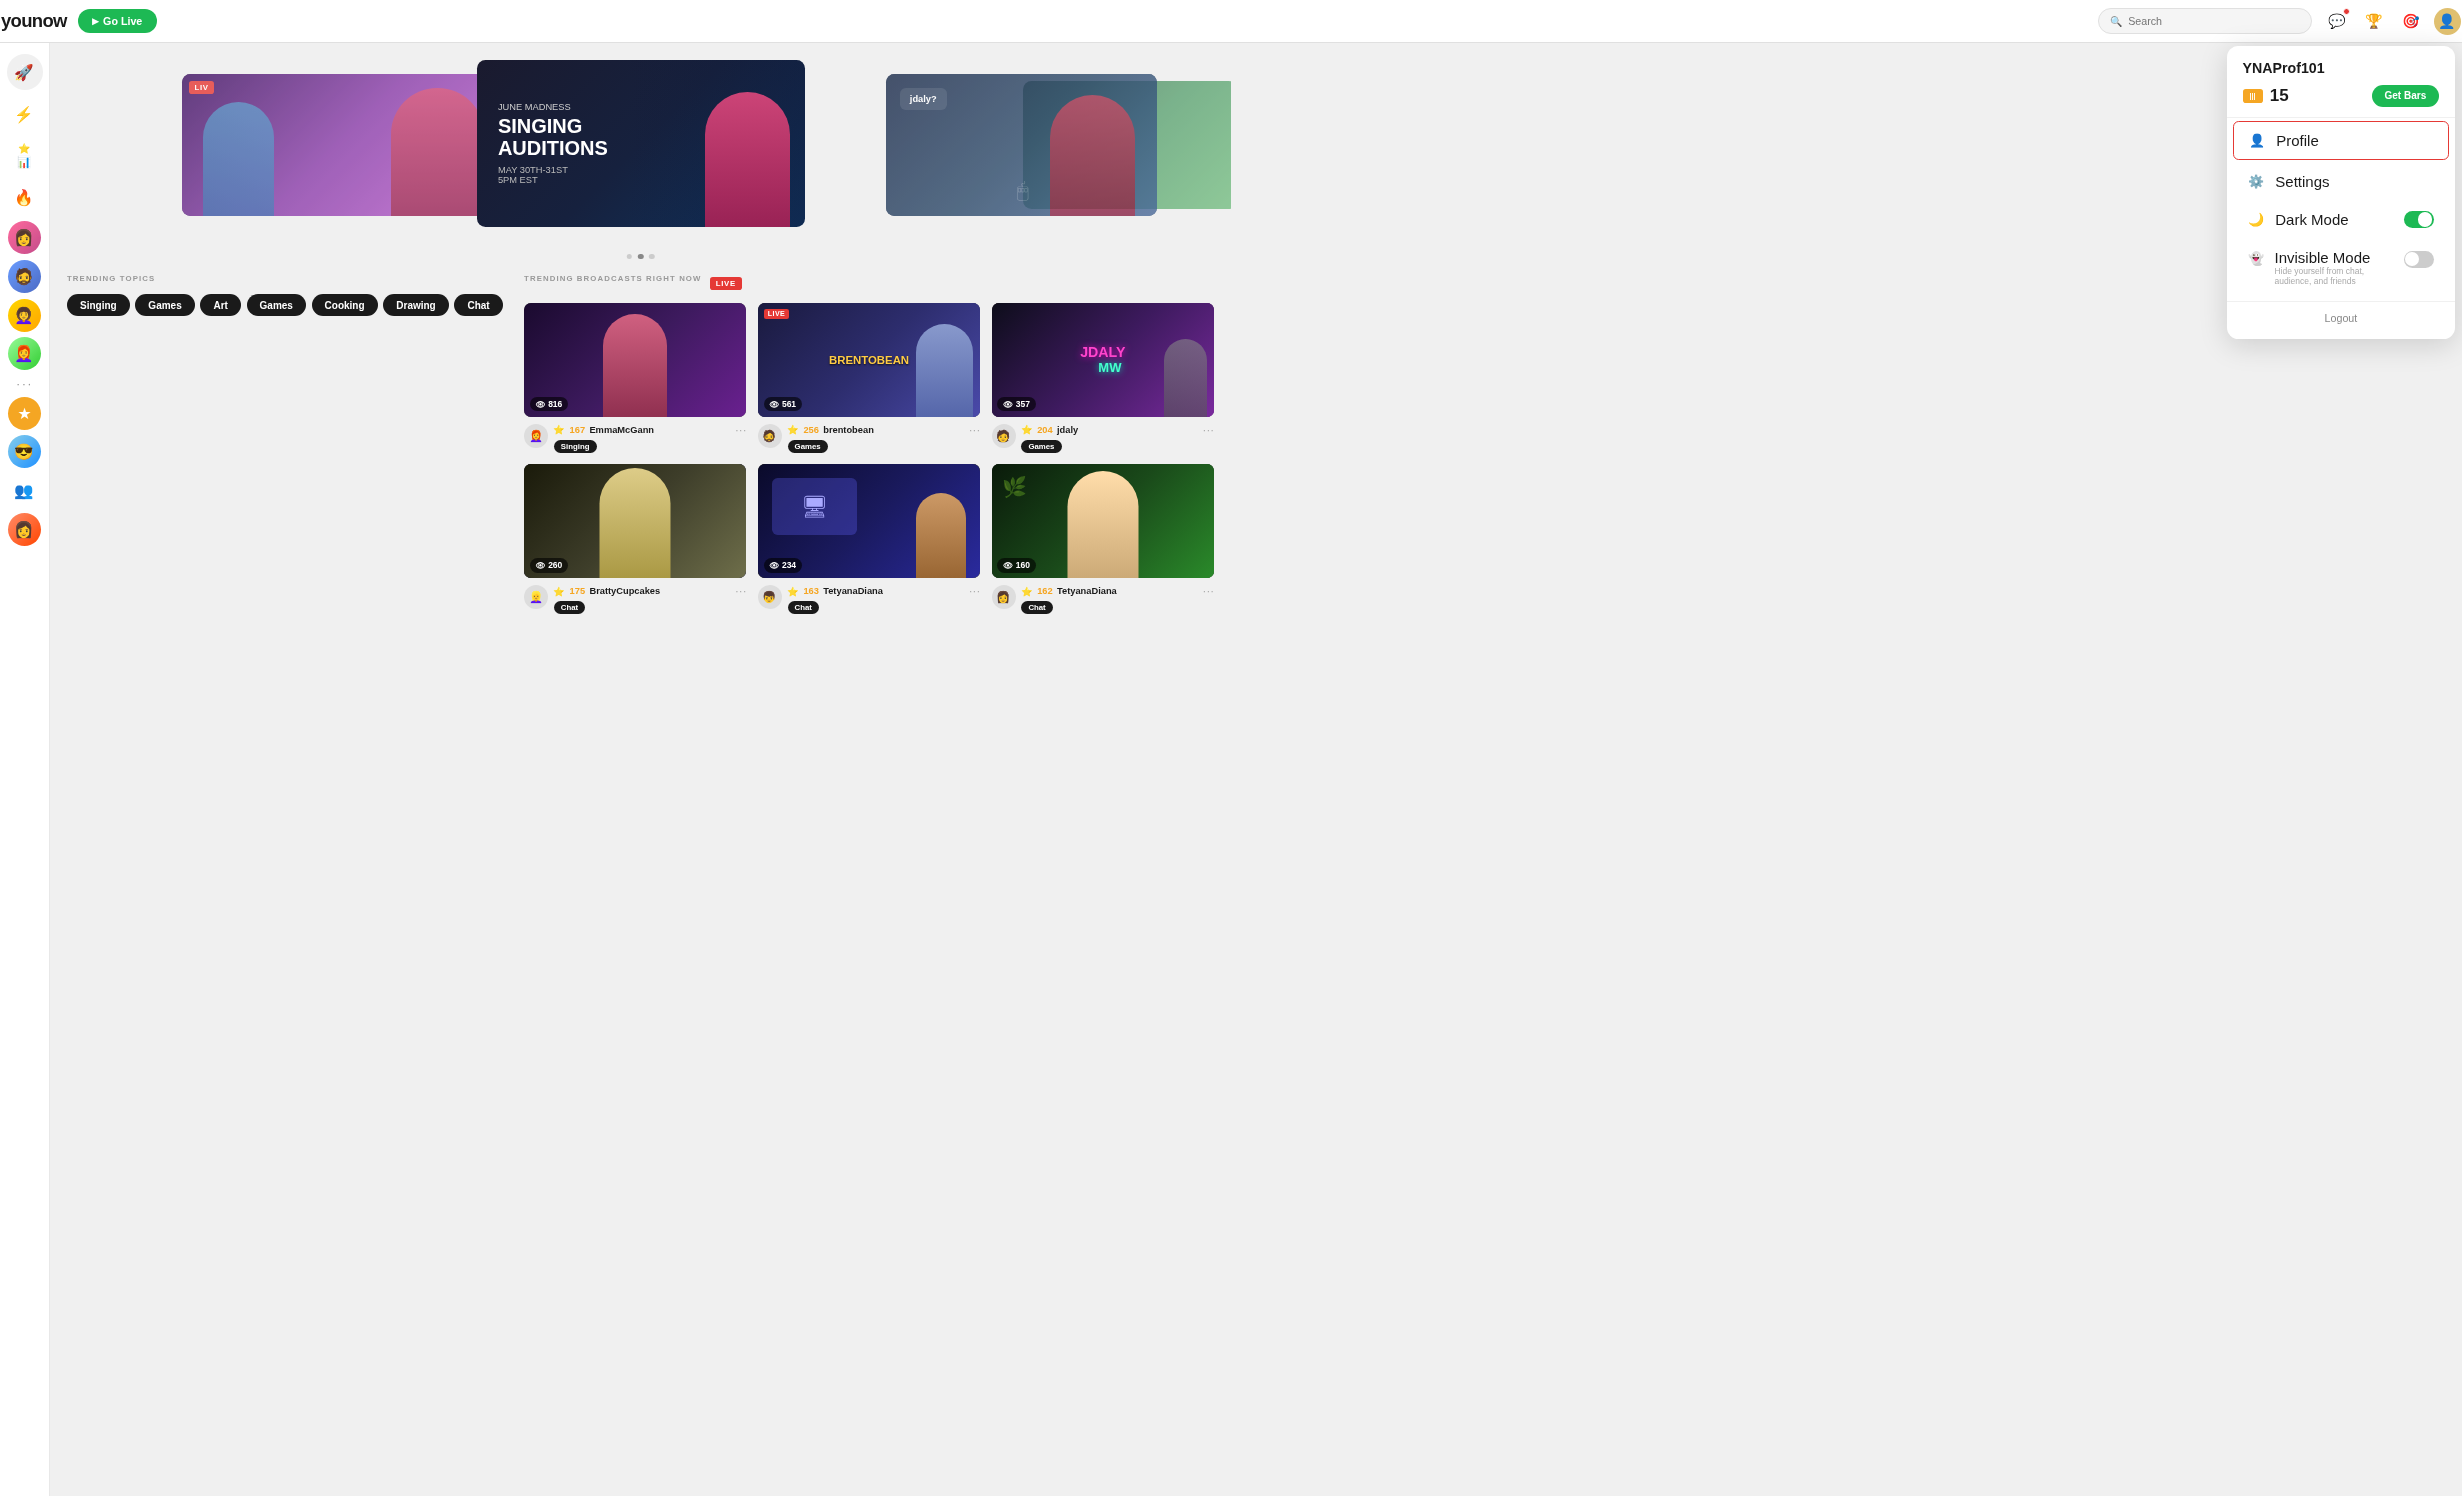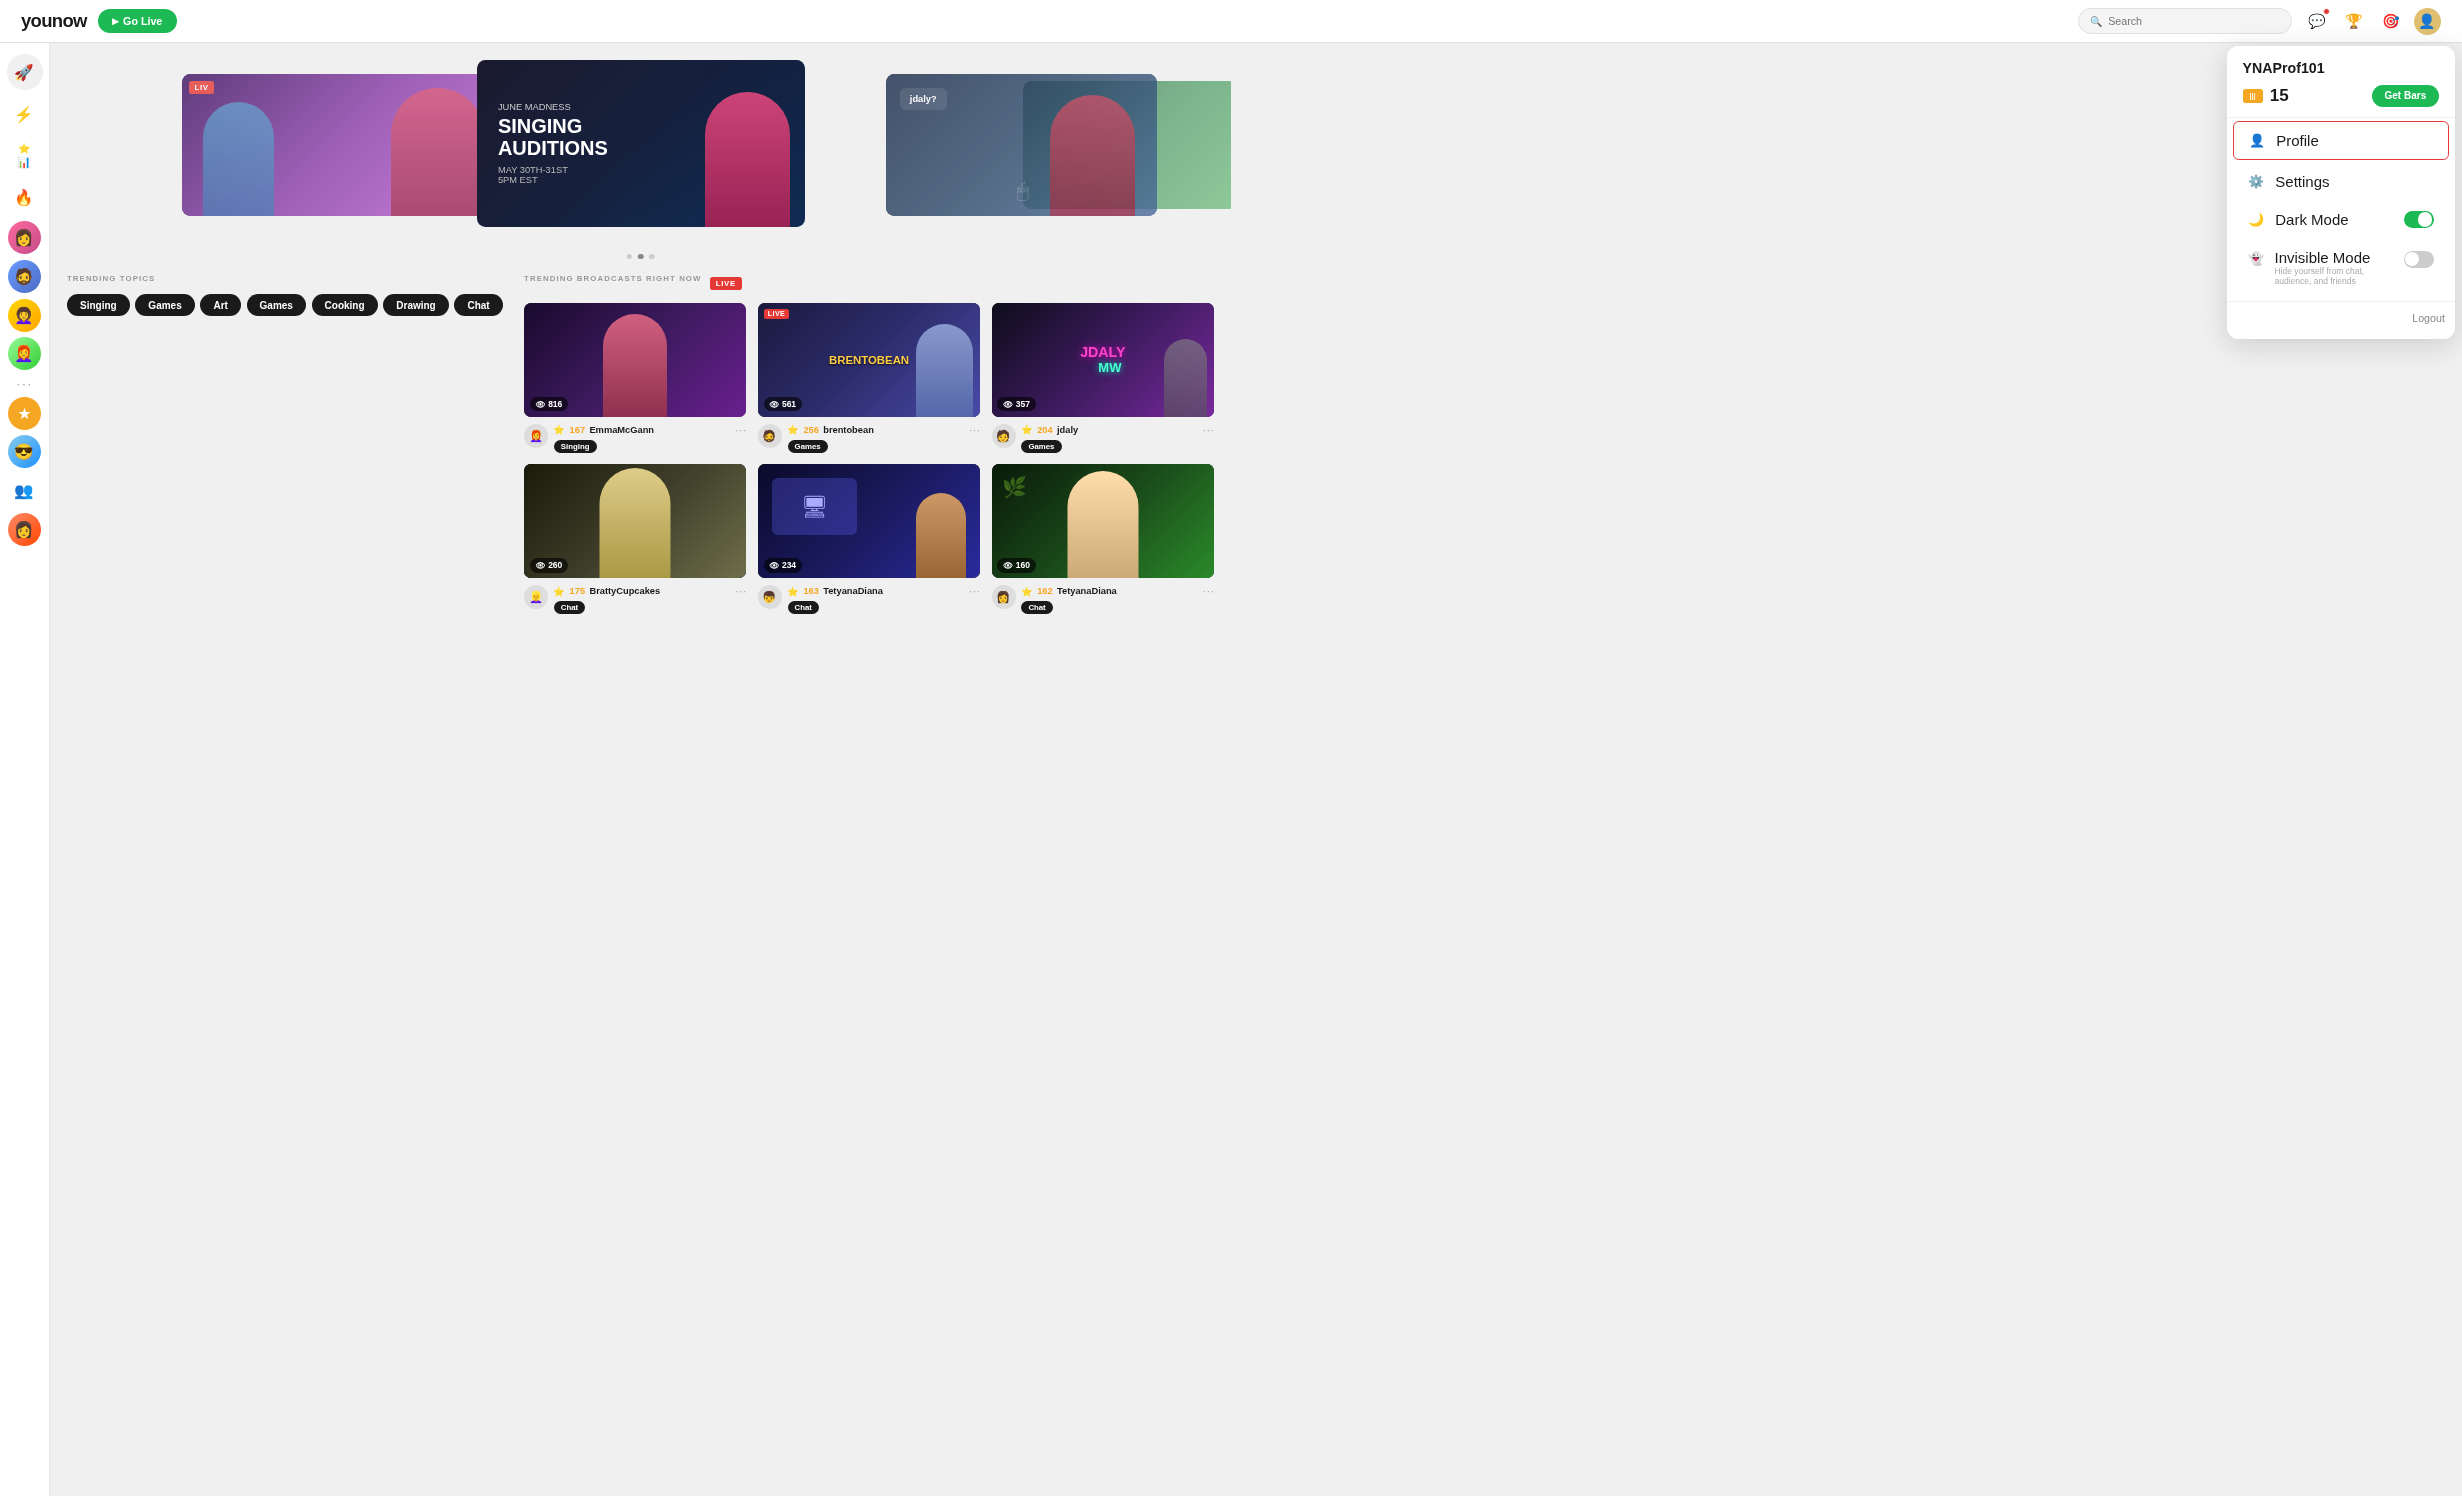--- a/index.html
+++ b/index.html
@@ -2,21 +2,21 @@
 <html style="font-size:11.4px"><head>
   <meta charset="utf-8">
   <style>
     * { margin: 0; padding: 0; box-sizing: border-box; }
     body { font-family: -apple-system, BlinkMacSystemFont, 'Segoe UI', sans-serif; background: #f0f0f0; width: 1231px; height: 748px; overflow: hidden; }
 
     
     .header {
       position: fixed; top: 0; left: 0; right: 0; height: 43px;
       background: #fff; display: flex; align-items: center;
-      padding: 0 21px; z-index: 100; border-bottom: 0.7px solid #e0e0e0;
+      padding: 0 1px; z-index: 100; border-bottom: 0.7px solid #e0e0e0;
       gap: 11.4px;
     }
     .logo { font-size: 18.5px; font-weight: 800; color: #1a1a1a; letter-spacing: -0.7px; }
     .go-live-btn {
       background: #1db954; color: #fff; border: none; border-radius: 18px;
       padding: 5.7px 14.2px; font-size: 10.7px; font-weight: 600; cursor: pointer;
       display: flex; align-items: center; gap: 4.3px; white-space: nowrap;
     }
     .go-live-btn::before { content: '▶'; font-size: 8.5px; }
     .search-bar {
@@ -208,21 +208,21 @@
       position: relative; cursor: pointer; flex-shrink: 0;
     }
     .toggle-switch::after {
       content: ''; position: absolute; top: 1.4px; right: 1.4px;
       width: 14.2px; height: 14.2px; border-radius: 50%; background: #fff;
     }
     .toggle-switch.off { background: #ccc; }
     .toggle-switch.off::after { right: auto; left: 1.4px; }
     .dropdown-sub { font-size: 8.5px; color: #aaa; }
     .dropdown-logout {
-      text-align: right; padding: 10px; font-size: 10.7px; color: #888;
+      text-align: center; padding: 10px; font-size: 10.7px; color: #888;
       cursor: pointer; border-top: 0.7px solid #f0f0f0; margin-top: 4.3px;
     }
 
     
     .avatar-circle {
       width: 33px; height: 33px; border-radius: 50%; overflow: hidden;
       cursor: pointer; display: flex; align-items: center; justify-content: center;
       font-size: 15.7px;
     }
     .av1 { background: linear-gradient(135deg, #ff6b9d, #c44b8a); }

